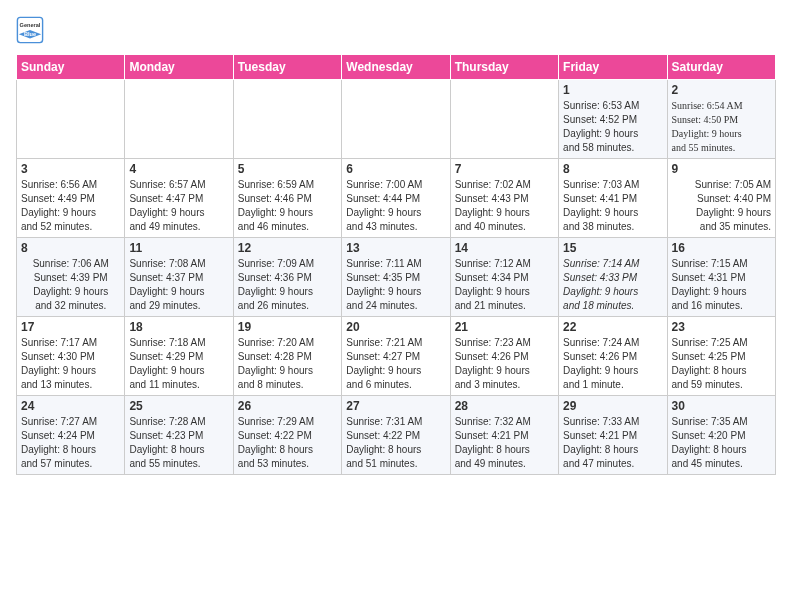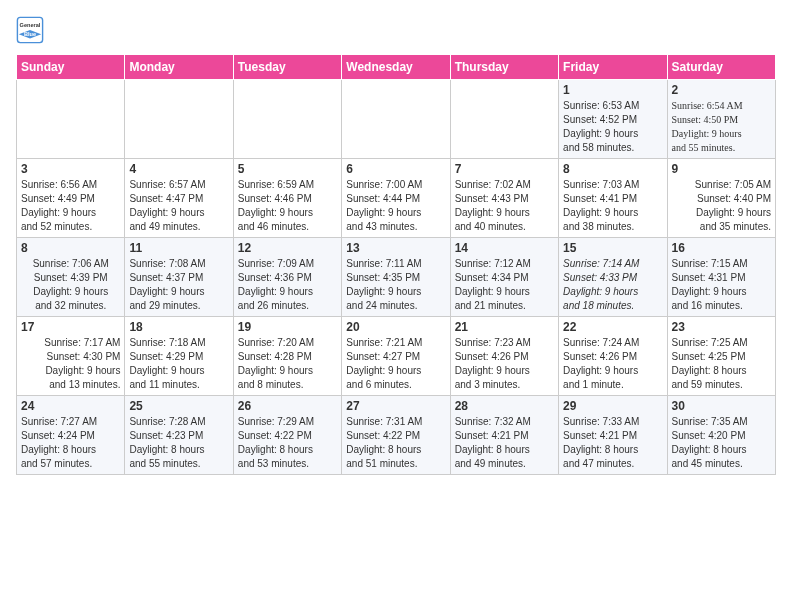--- a/index.html
+++ b/index.html
@@ -249,21 +249,21 @@
             <span class="day-num">16</span>
             <div class="day-info" style="white-space: pre-line;">Sunrise: 7:15 AM
 Sunset: 4:31 PM
 Daylight: 9 hours
 and 16 minutes.</div>
           </td>
         </tr>
         <tr>
           <td>
             <span class="day-num">17</span>
-            <div class="day-info" style="white-space: pre-line; text-align: right;">Sunrise: 7:17 AM
+            <div class="day-info" style="white-space: pre-line;">Sunrise: 7:17 AM
 Sunset: 4:30 PM
 Daylight: 9 hours
 and 13 minutes.</div>
           </td>
           <td>
             <span class="day-num">18</span>
             <div class="day-info" style="white-space: pre-line;">Sunrise: 7:18 AM
 Sunset: 4:29 PM
 Daylight: 9 hours
 and 11 minutes.</div>

